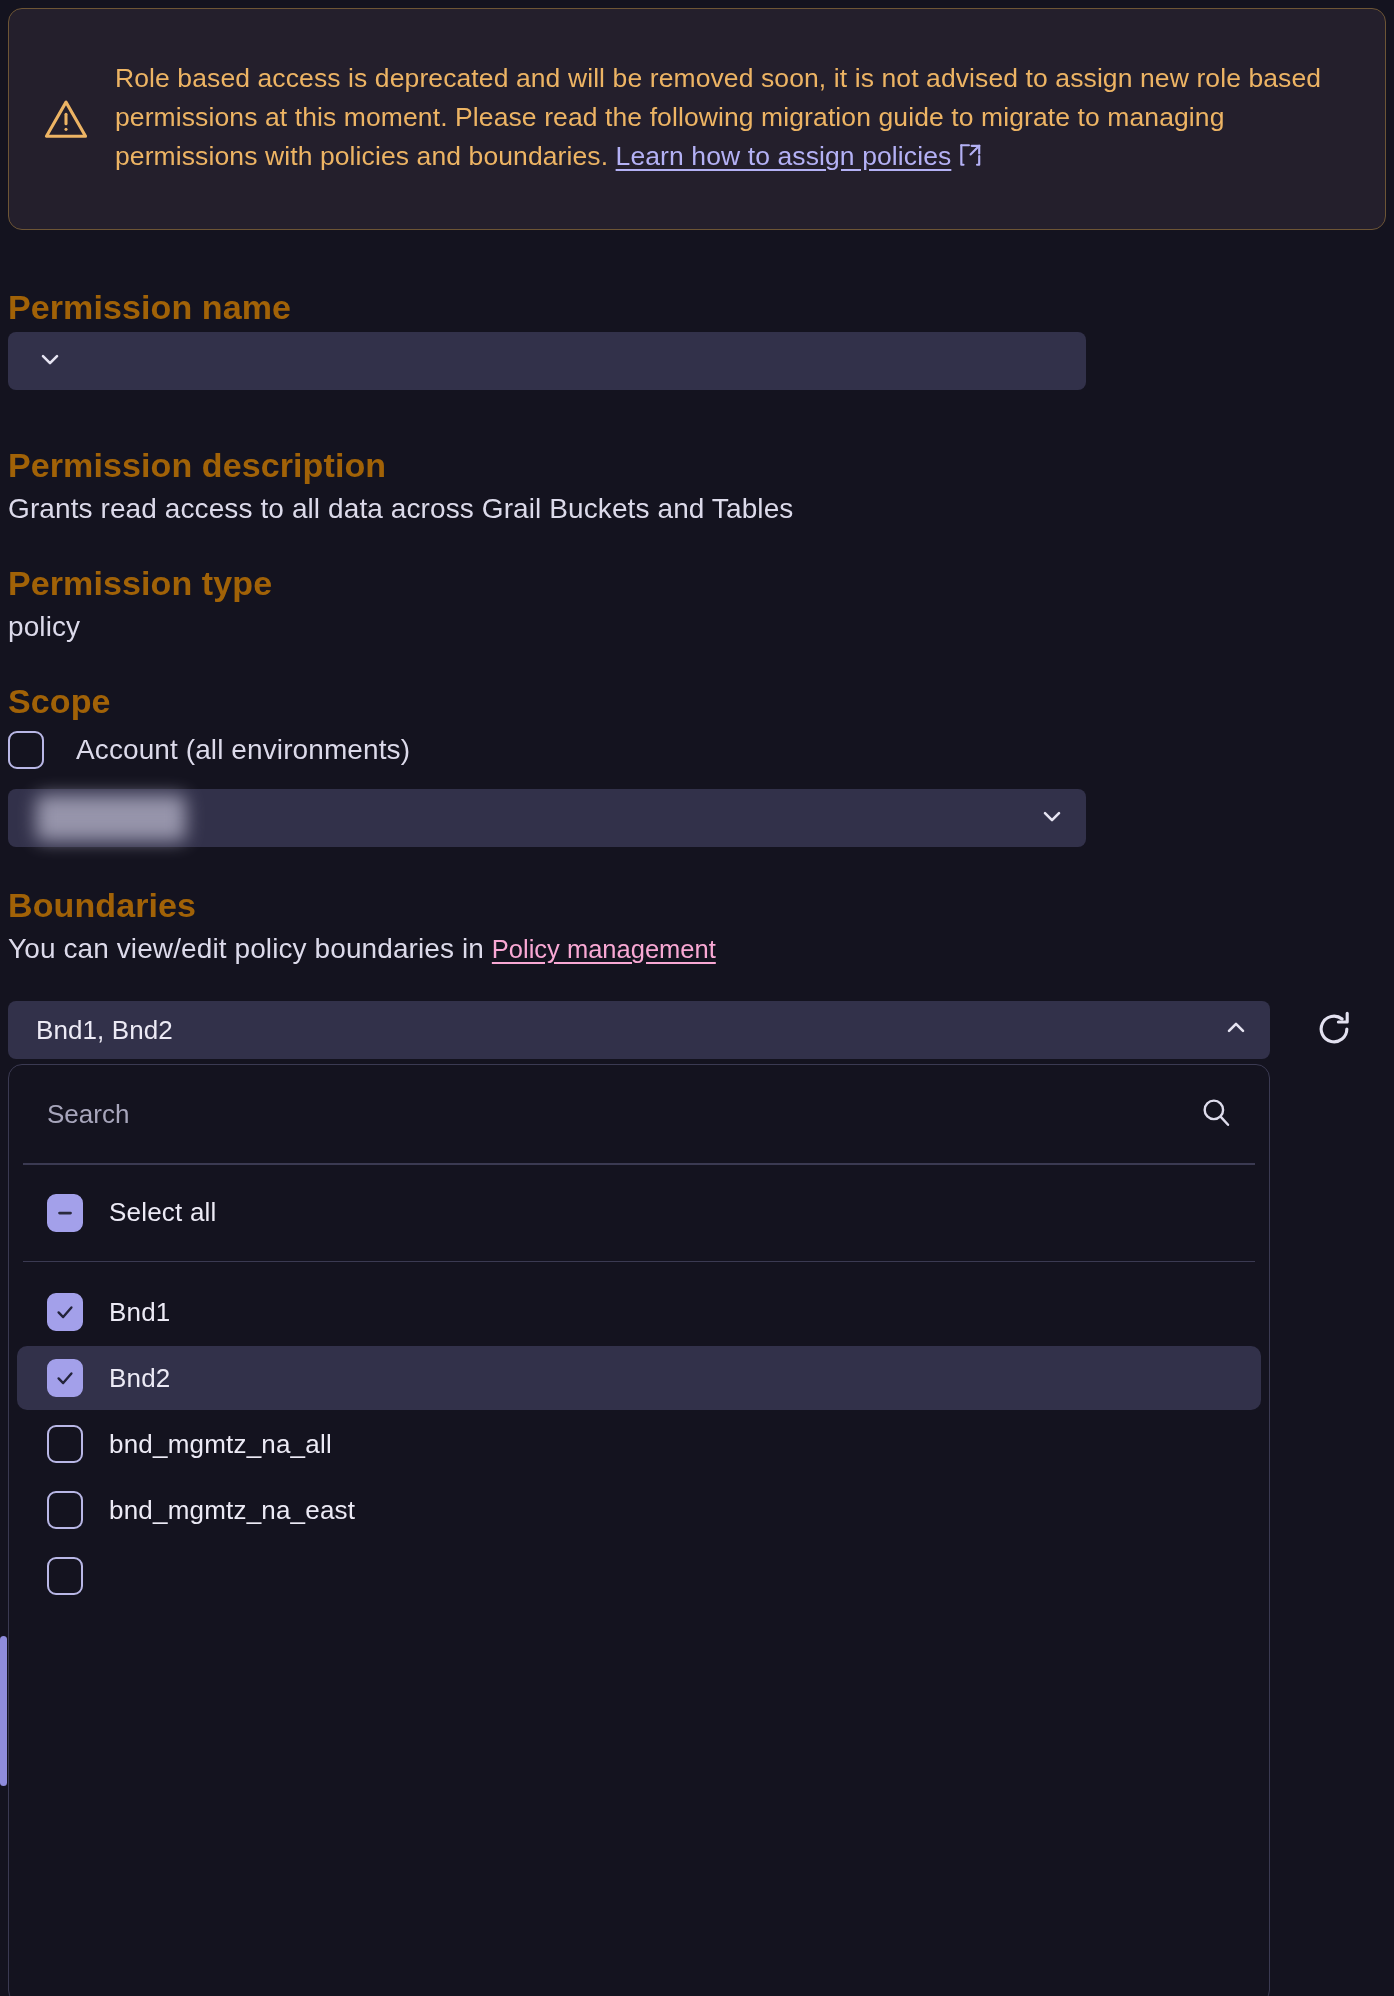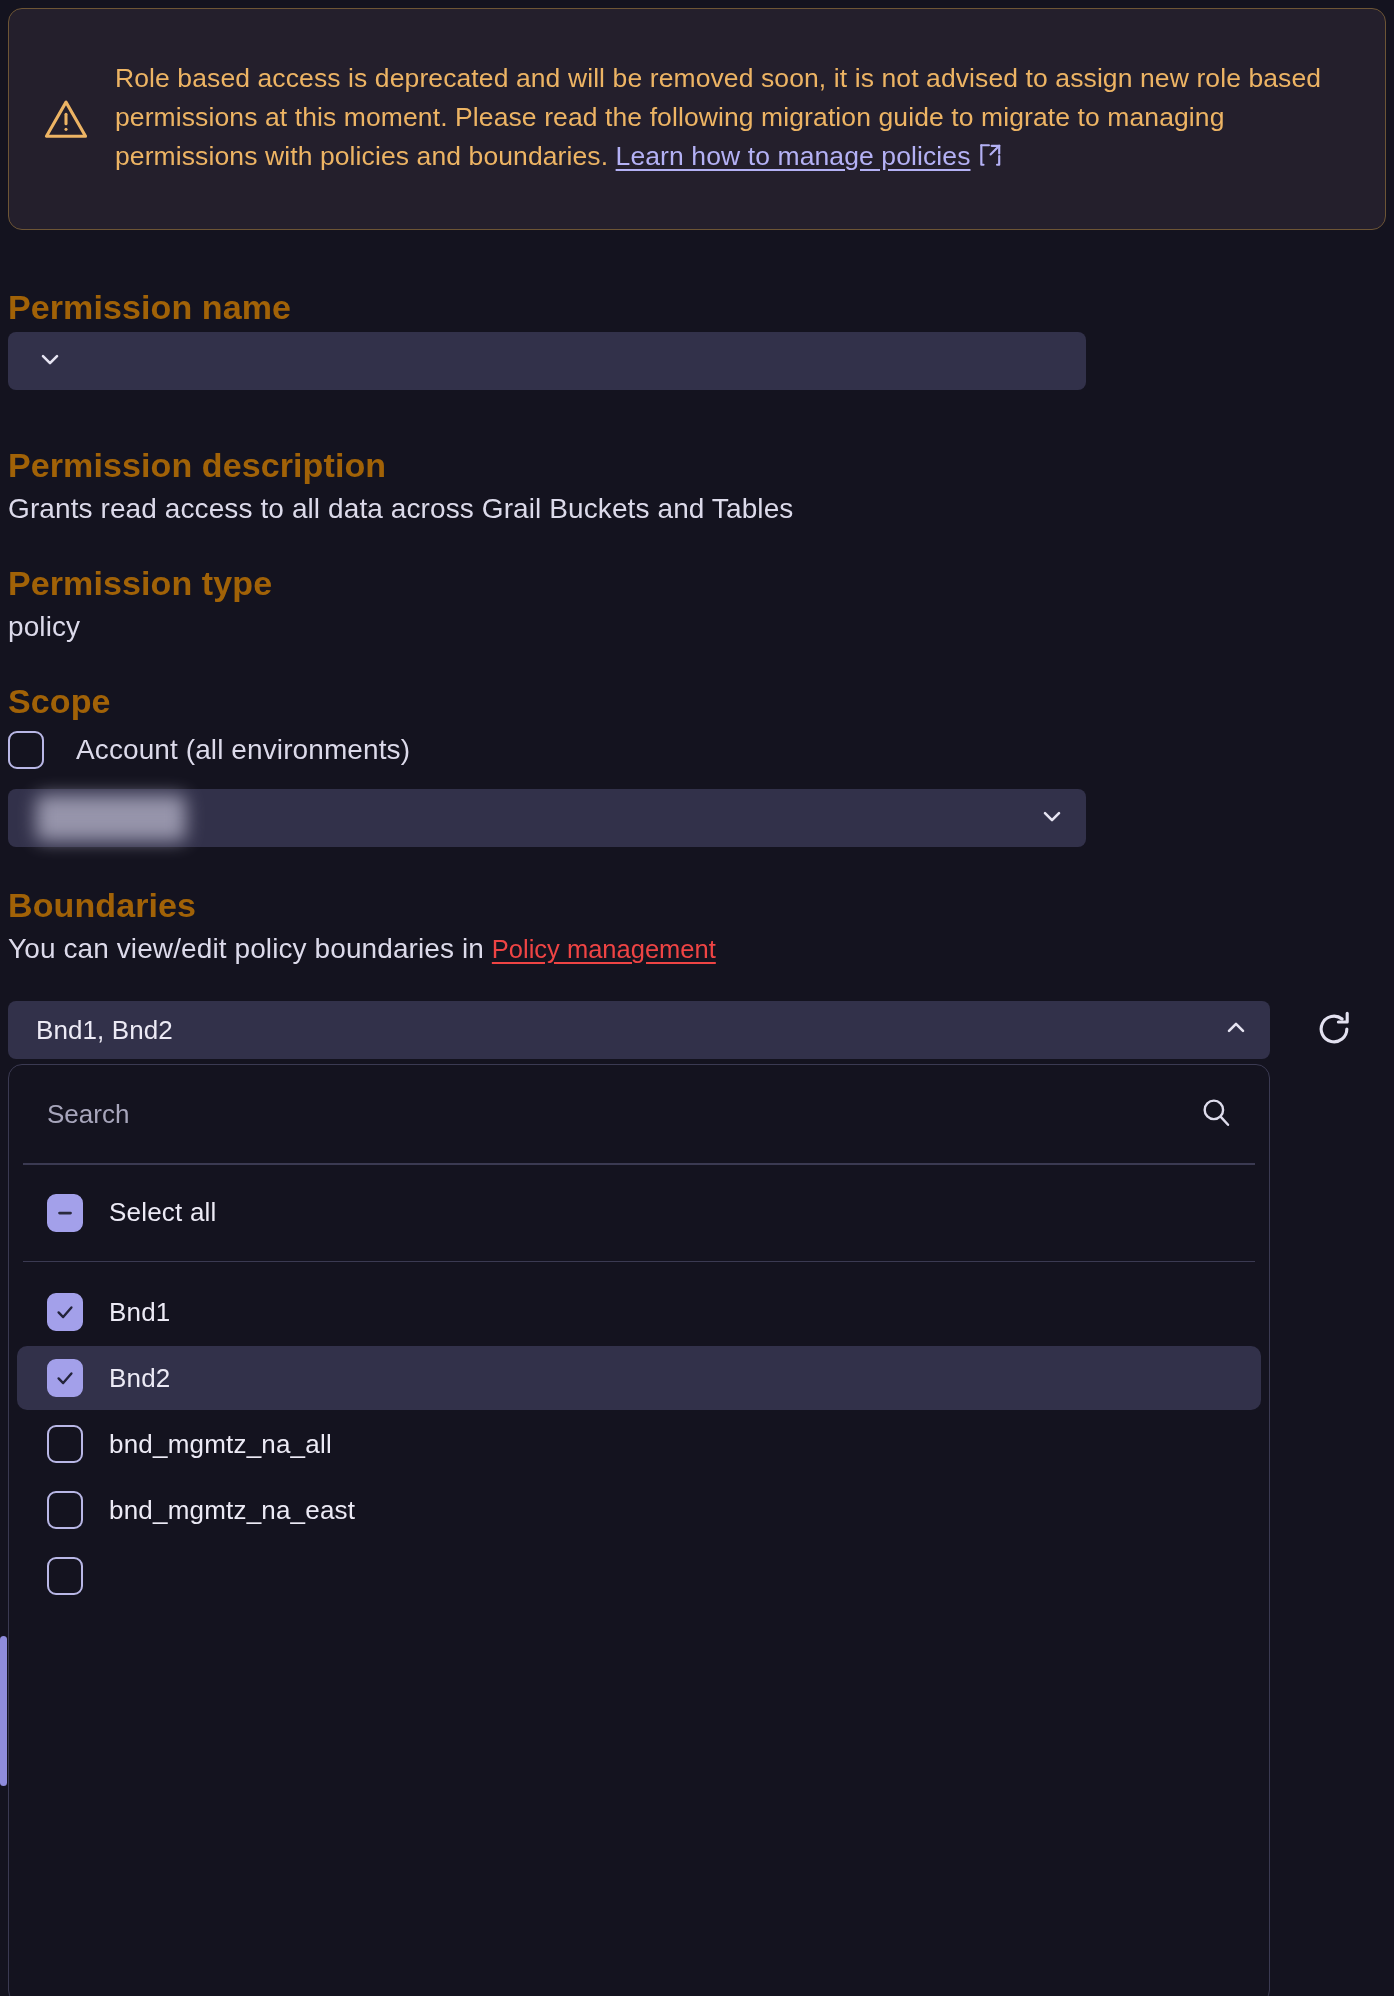--- a/index.html
+++ b/index.html
@@ -151,21 +151,21 @@
 
 <div class="warn-banner">
   <span class="warn-icon">
     <svg width="46" height="46" viewBox="0 0 24 24" fill="none" stroke="#edb464" stroke-width="1.6" stroke-linecap="round" stroke-linejoin="round">
       <path d="M12 3.2 1.8 21h20.4L12 3.2z"></path>
       <line x1="12" y1="9.5" x2="12" y2="14.5"></line>
       <line x1="12" y1="17.3" x2="12" y2="17.4"></line>
     </svg>
   </span>
   <div class="warn-text">
-    <span>Role based access is deprecated and will be removed soon, it is not advised to assign new role based permissions at this moment. Please read the following migration guide to migrate to managing permissions with policies and boundaries. </span><a class="warn-link">Learn how to manage policies</a><span class="ext-icon">
+    <span>Role based access is deprecated and will be removed soon, it is not advised to assign new role based permissions at this moment. Please read the following migration guide to migrate to managing permissions with policies and boundaries. </span><a class="warn-link">Learn how to assign policies</a><span class="ext-icon">
       <svg width="26" height="26" viewBox="0 0 24 24" fill="none" stroke="#b4b1f5" stroke-width="2" stroke-linecap="round" stroke-linejoin="round">
         <polyline points="4,3 4,21 6,21"></polyline>
         <path d="M4 3h7"></path>
         <path d="M20.5 3.5h-7"></path>
         <path d="M20.5 3.5v7"></path>
         <line x1="20.5" y1="3.5" x2="12.5" y2="11.5"></line>
         <path d="M20.5 13v8h-2"></path>
       </svg>
     </span>
   </div>
@@ -211,21 +211,21 @@
     <svg width="28" height="28" viewBox="0 0 24 24" fill="none" stroke="#e6e4f2" stroke-width="2.2" stroke-linecap="round" stroke-linejoin="round">
       <polyline points="6,9.5 12,15.5 18,9.5"></polyline>
     </svg>
   </span>
 </div>
 
 <div style="position:absolute;left:8px;top:886px;">
   <span class="field-label">Boundaries</span>
 </div>
 <div style="position:absolute;left:8px;top:933px;">
-  <span class="field-value">You can view/edit policy boundaries in </span><a class="warn-link" style="color:#ef4444;font-size:25.5px;">Policy management</a>
+  <span class="field-value">You can view/edit policy boundaries in </span><a class="warn-link" style="color:#f9a8d4;font-size:25.5px;">Policy management</a>
 </div>
 
 <div class="select-box" style="position:absolute;left:8px;top:1001px;width:1262px;height:58px;">
   <span class="select-value">Bnd1, Bnd2</span>
   <span class="chev">
     <svg width="28" height="28" viewBox="0 0 24 24" fill="none" stroke="#e6e4f2" stroke-width="2.2" stroke-linecap="round" stroke-linejoin="round">
       <polyline points="6,14.5 12,8.5 18,14.5"></polyline>
     </svg>
   </span>
 </div>

